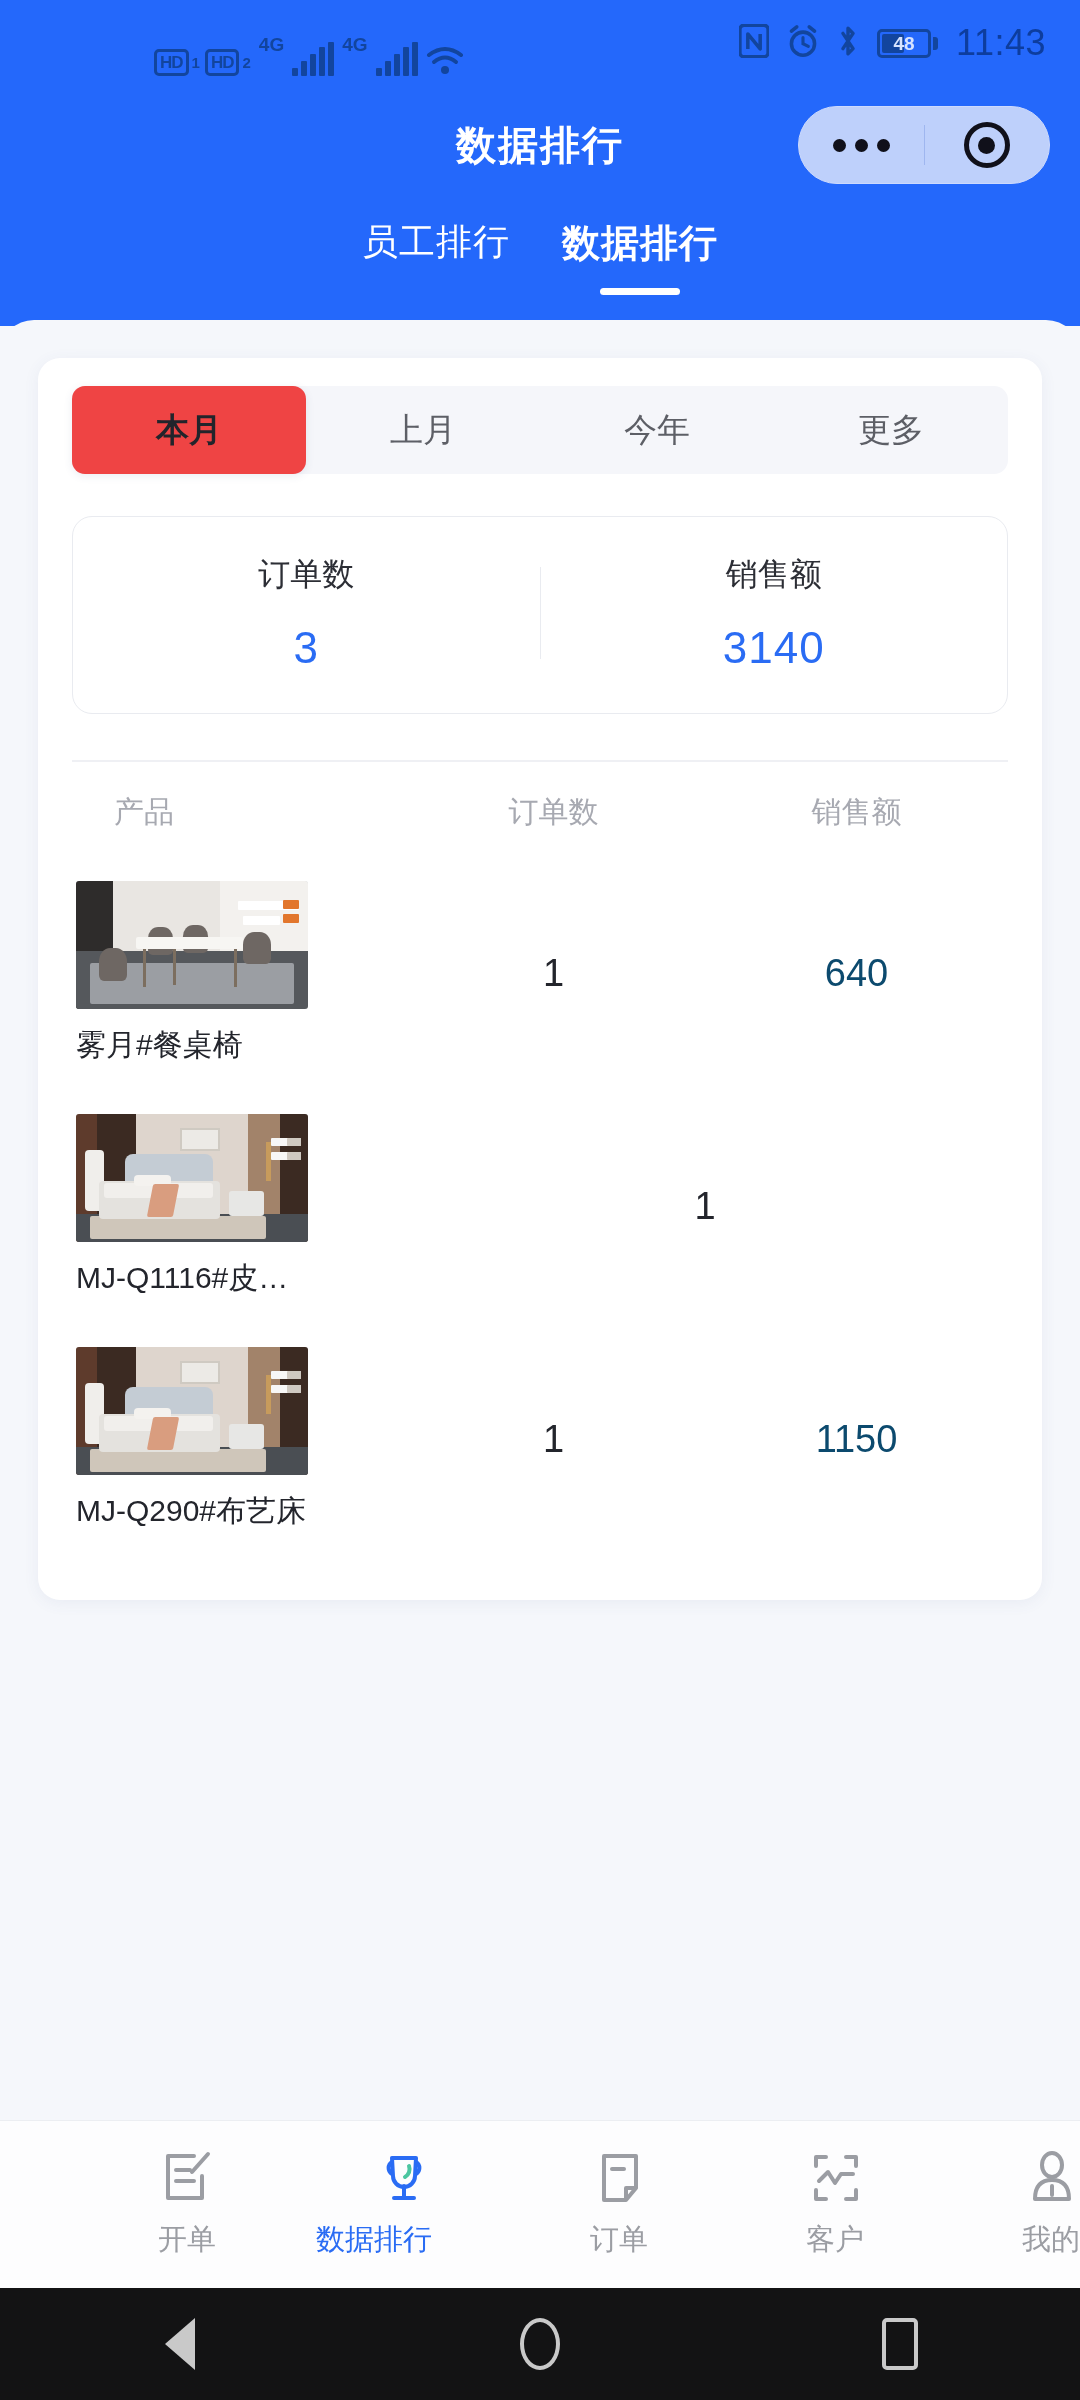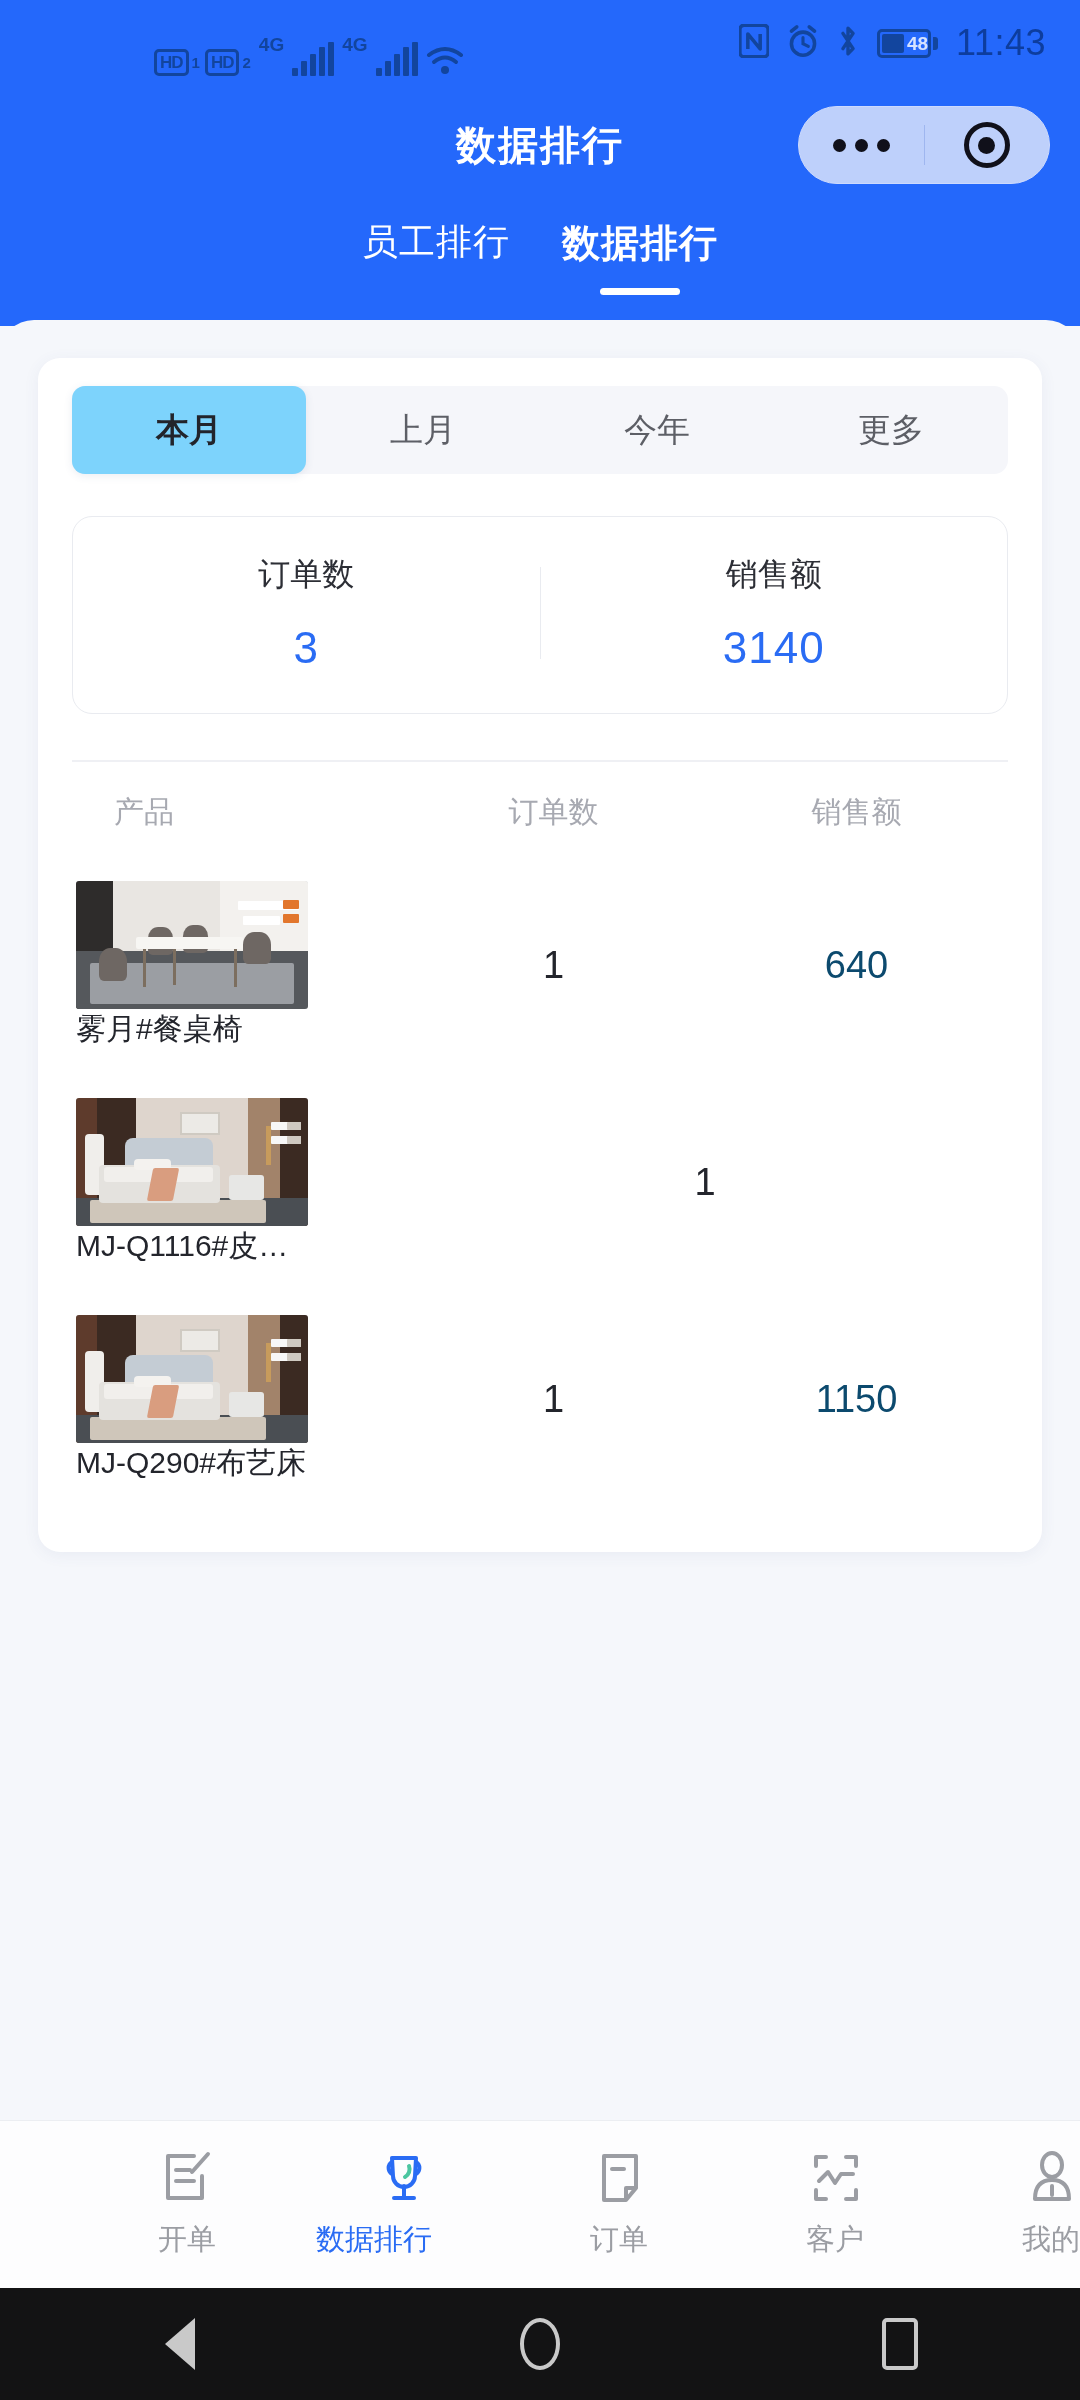--- a/index.html
+++ b/index.html
@@ -61,21 +61,21 @@
   .wifi-ic { width:38px; height:30px; position:relative; }
   .clock-time {
     font-size:36px; color:#0d3d9e; letter-spacing:0.5px;
     font-family:"Liberation Sans", sans-serif;
   }
   .batt {
     display:flex; align-items:center;
   }
   .batt-body {
     width:54px; height:29px; border:3px solid #12459e; border-radius:5px;
-    position:relative; display:flex; align-items:center; justify-content:flex-end;
+    position:relative; display:flex; align-items:center; justify-content:center;
   }
   .batt-fill {
     position:absolute; left:2px; top:2px; bottom:2px; width:46%;
     background:#12459e; border-radius:2px;
   }
   .batt-pct {
     position:relative; font-size:19px; font-weight:bold; color:#d6e3ff; line-height:1;
     z-index:2;
   }
   .batt-cap { width:5px; height:13px; background:#12459e; border-radius:0 3px 3px 0; margin-left:2px; }
@@ -160,21 +160,21 @@
     margin-bottom:42px;
   }
   .period {
     flex:1; height:88px;
     display:flex; align-items:center; justify-content:center;
     font-size:33px; color:#5d5f66;
     border-radius:13px;
     cursor:pointer;
   }
   .period.active {
-    background:#7dd3fc; color:#22242b; font-weight:bold;
+    background:#ef4444; color:#22242b; font-weight:bold;
     box-shadow:0 2px 9px rgba(60,80,130,.10);
   }
 
   
   .summary {
     border:1px solid #e9ebf0;
     border-radius:20px;
     display:flex;
     padding:36px 0 40px 0;
     margin-bottom:46px;
@@ -196,21 +196,21 @@
   .col-amt  { flex:1; text-align:center; }
   .thead .col-prod,
   .thead .col-qty,
   .thead .col-amt { font-size:30px; color:#a7a9b1; }
   .thead .col-prod { padding-left:42px; }
 
   .trow {
     display:flex; align-items:center;
     padding:22px 0 26px 0;
   }
-  .prod-cell { flex:0 0 330px; display:flex; flex-direction:column; padding-left:4px; }
+  .prod-cell { flex:0 0 330px; display:flex; flex-direction:column; gap:16px; padding-left:4px; }
   .thumb {
     width:232px; height:128px; border-radius:3px;
     overflow:hidden; position:relative;
     background:#cfd2d6;
   }
   .prod-name {
     font-size:30px; color:#23252c; white-space:nowrap;
     overflow:hidden; text-overflow:ellipsis; max-width:290px;
   }
   .qty-cell { flex:1; text-align:center; font-size:38px; color:#23252c; }

